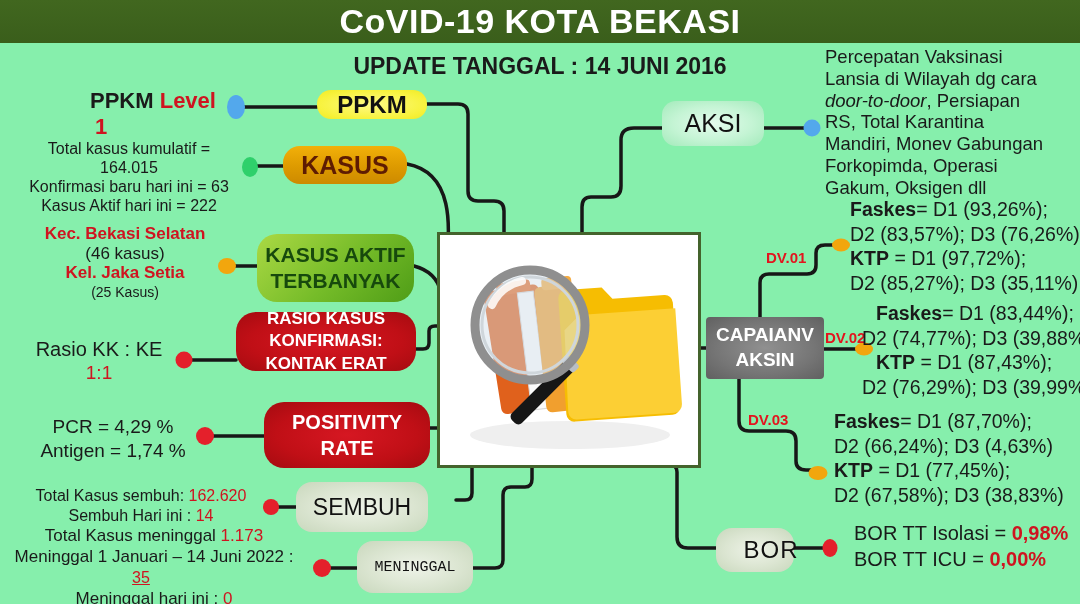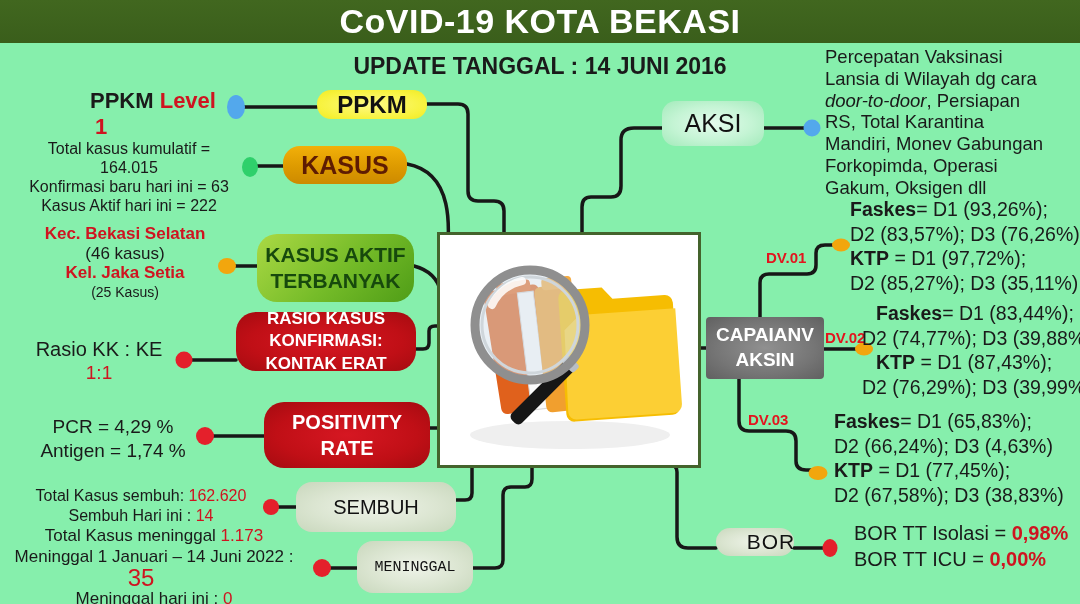--- a/index.html
+++ b/index.html
@@ -37,21 +37,21 @@
   .t-b{font-weight:bold;}
   .t-i{font-style:italic;}
   .nw{white-space:nowrap;}
   .ppkm-level{left:90px;top:88px;font-size:22px;font-weight:bold;line-height:26px;}
   .kasus-stats{left:20px;top:139px;width:218px;font-size:16px;line-height:19px;}
   .aktif-stats{left:35px;top:224px;width:180px;font-size:17px;line-height:19.5px;}
   .rasio-stats{left:35px;top:337px;width:128px;font-size:20px;line-height:24px;}
   .pos-stats{left:35px;top:415px;width:156px;font-size:19px;line-height:24px;}
   .sembuh-stats{left:25px;top:486px;width:232px;font-size:16px;line-height:20px;}
   .mati-stats{left:0;top:525px;width:308px;font-size:17px;line-height:21px;}
-  .pad35{padding-right:26px;font-size:24px;}
+  .pad35{padding-right:26px;font-size:16px;text-decoration:underline;}
   .aksi-text{left:825px;top:46px;width:250px;font-size:18.5px;line-height:21.8px;}
   .dvtxt{font-size:19.5px;line-height:24.5px;}
   .dvtxt div{white-space:nowrap;}
   .dv01{left:850px;top:197px;}
   .dv02{left:862px;top:301px;}
   .dv03{left:834px;top:409px;}
   .dvlabel{font-size:15px;font-weight:bold;color:#e3141e;}
   .dvl1{left:766px;top:249px;}
   .dvl2{left:825px;top:329px;}
   .dvl3{left:748px;top:411px;}
@@ -102,28 +102,28 @@
     <ellipse cx="864" cy="349" rx="9" ry="6.5" fill="#f2a60d"></ellipse>
     <ellipse cx="818" cy="473" rx="9.5" ry="7" fill="#f2a60d"></ellipse>
     <ellipse cx="830" cy="548" rx="7.5" ry="9" fill="#e4202b"></ellipse>
   </svg>
 
   <div class="node n-yellow" style="left:317px;top:90px;width:110px;height:29px;font-size:24px;">PPKM</div>
   <div class="node n-orange" style="left:283px;top:146px;width:124px;height:38px;font-size:25px;">KASUS</div>
   <div class="node n-green" style="left:257px;top:234px;width:157px;height:68px;font-size:21px;line-height:1.25;padding:16px 8px;">KASUS AKTIF TERBANYAK</div>
   <div class="node n-red" style="left:236px;top:312px;width:180px;height:59px;font-size:17px;line-height:1.3;padding:0 29px;">RASIO KASUS KONFIRMASI: KONTAK ERAT</div>
   <div class="node n-red" style="left:264px;top:402px;width:166px;height:66px;font-size:20px;line-height:1.3;padding:0 20px;">POSITIVITY RATE</div>
-  <div class="node n-sage" style="left:296px;top:482px;width:160px;height:50px;font-size:20px;font-weight:normal;">SEMBUH</div>
+  <div class="node n-sage" style="left:296px;top:482px;width:132px;height:50px;font-size:23px;font-weight:normal;">SEMBUH</div>
   <div class="node n-sage" style="left:357px;top:541px;width:116px;height:52px;font-size:15px;font-weight:normal;font-family:Liberation Mono, monospace;">MENINGGAL</div>
   <div class="node n-mint" style="left:662px;top:101px;width:102px;height:45px;font-size:25px;font-weight:normal;">AKSI</div>
   <div class="node n-gray" style="left:706px;top:317px;width:118px;height:62px;font-size:19px;line-height:1.3;flex-direction:column;">
     <span>CAPAIANV</span>
     <span>AKSIN</span>
   </div>
-  <div class="node n-sage" style="left:716px;top:528px;width:78px;height:28px;font-size:21px;font-weight:normal;letter-spacing:1px;padding-left:32px;">BOR</div>
+  <div class="node n-sage" style="left:716px;top:528px;width:78px;height:44px;font-size:24px;font-weight:normal;letter-spacing:1px;padding-left:32px;">BOR</div>
 
   <div class="centerbox">
     <svg width="258" height="230" viewBox="0 0 258 230">
       <ellipse cx="130" cy="200" rx="100" ry="14" fill="#efefef"></ellipse>
       <g transform="rotate(-9 120 110)">
         <rect x="52" y="46" width="56" height="124" rx="6" fill="#e0611c"></rect>
         <rect x="66" y="40" width="34" height="12" rx="4" fill="#e86c24"></rect>
       </g>
       <g transform="rotate(-7 130 110)">
         <rect x="84" y="52" width="16" height="118" fill="#fbfbfb" stroke="#d8d8d8"></rect>
@@ -210,21 +210,21 @@
   <div class="blk dvlabel dvl2">DV.02</div>
   <div class="blk dvtxt dv02">
     <div style="padding-left:14px;"><span class="t-b">Faskes</span><span>= D1 (83,44%);</span></div>
     <div>D2 (74,77%); D3 (39,88%)</div>
     <div style="padding-left:14px;"><span class="t-b">KTP</span><span> = D1 (87,43%);</span></div>
     <div>D2 (76,29%); D3 (39,99%)</div>
   </div>
 
   <div class="blk dvlabel dvl3">DV.03</div>
   <div class="blk dvtxt dv03">
-    <div><span class="t-b">Faskes</span><span>= D1 (65,83%);</span></div>
+    <div><span class="t-b">Faskes</span><span>= D1 (87,70%);</span></div>
     <div>D2 (66,24%); D3 (4,63%)</div>
     <div><span class="t-b">KTP</span><span> = D1 (77,45%);</span></div>
     <div>D2 (67,58%); D3 (38,83%)</div>
   </div>
 
   <div class="blk bor-text">
     <div class="nw"><span>BOR TT Isolasi = </span><span class="t-red t-b">0,98%</span></div>
     <div class="nw"><span>BOR TT ICU = </span><span class="t-red t-b">0,00%</span></div>
   </div>
 

